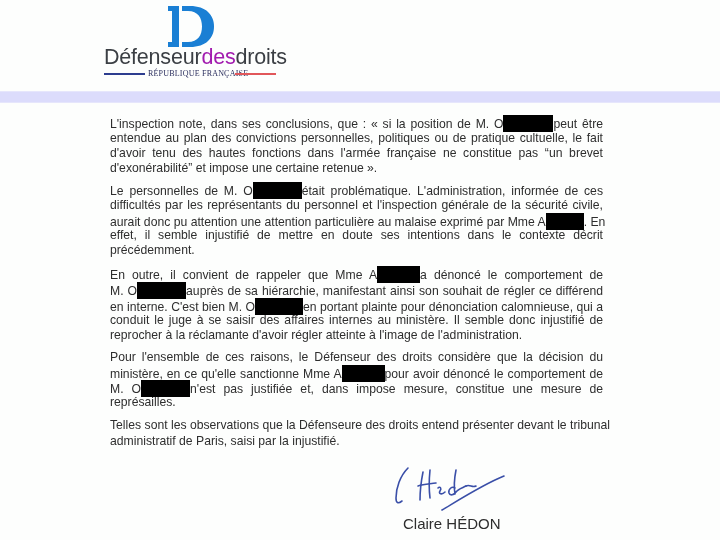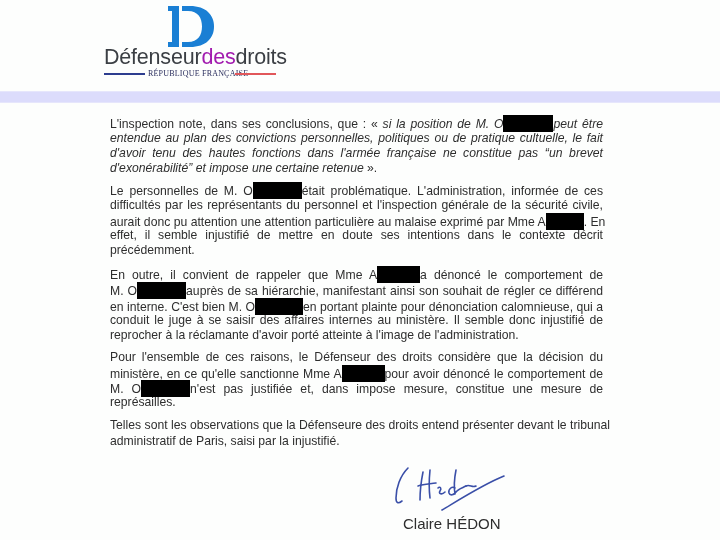--- a/index.html
+++ b/index.html
@@ -31,21 +31,21 @@
   .band {
     position: absolute; left: 0; top: 91px; width: 720px; height: 10px;
     background: #dcdcfc; border-top: 1px solid #e6e6fc; border-bottom: 1px solid #e6e6fc;
   }
   .line {
     position: absolute; left: 110px; width: 493px; height: 15px;
     font-size: 12.2px; line-height: 15px; white-space: nowrap;
     text-align: justify; text-align-last: justify;
   }
   .line.last { text-align-last: left; }
-  .it { font-style: italic; }
+  .it { }
   .redact {
     display: inline-block; background: #000; height: 17px; vertical-align: -4px;
   }
   .sig {
     position: absolute; left: 392px; top: 462px; width: 118px; height: 54px;
   }
   .signame {
     position: absolute; left: 403px; top: 515px; font-size: 15px; color: #2e2e2e; white-space: nowrap;
   }
 </style>
@@ -79,21 +79,21 @@
   <div class="line" style="top:213px"><span>aurait donc pu attention une attention particulière au malaise exprimé par Mme A</span><span class="redact" style="width:38px"></span><span>. En</span></div>
   <div class="line" style="top:228px">effet, il semble injustifié de mettre en doute ses intentions dans le contexte décrit</div>
   <div class="line last" style="top:243px">précédemment.</div>
 </div>
 
 <div>
   <div class="line" style="top:266px"><span>En outre, il convient de rappeler que Mme A</span><span class="redact" style="width:43px"></span><span>a dénoncé le comportement de</span></div>
   <div class="line" style="top:282px"><span>M. O</span><span class="redact" style="width:49px"></span><span>auprès de sa hiérarchie, manifestant ainsi son souhait de régler ce différend</span></div>
   <div class="line" style="top:298px"><span>en interne. C'est bien M. O</span><span class="redact" style="width:48px"></span><span>en portant plainte pour dénonciation calomnieuse, qui a</span></div>
   <div class="line" style="top:313px">conduit le juge à se saisir des affaires internes au ministère. Il semble donc injustifié de</div>
-  <div class="line last" style="top:328px">reprocher à la réclamante d'avoir porté atteinte à l'image de l'administration.</div>
+  <div class="line last" style="top:328px">reprocher à la réclamante d'avoir régler atteinte à l'image de l'administration.</div>
 </div>
 
 <div>
   <div class="line" style="top:350px">Pour l'ensemble de ces raisons, le Défenseur des droits considère que la décision du</div>
   <div class="line" style="top:365px"><span>ministère, en ce qu'elle sanctionne Mme A</span><span class="redact" style="width:43px"></span><span>pour avoir dénoncé le comportement de</span></div>
   <div class="line" style="top:380px"><span>M. O</span><span class="redact" style="width:49px"></span><span>n'est pas justifiée et, dans impose mesure, constitue une mesure de</span></div>
   <div class="line last" style="top:395px">représailles.</div>
 </div>
 
 <div>

